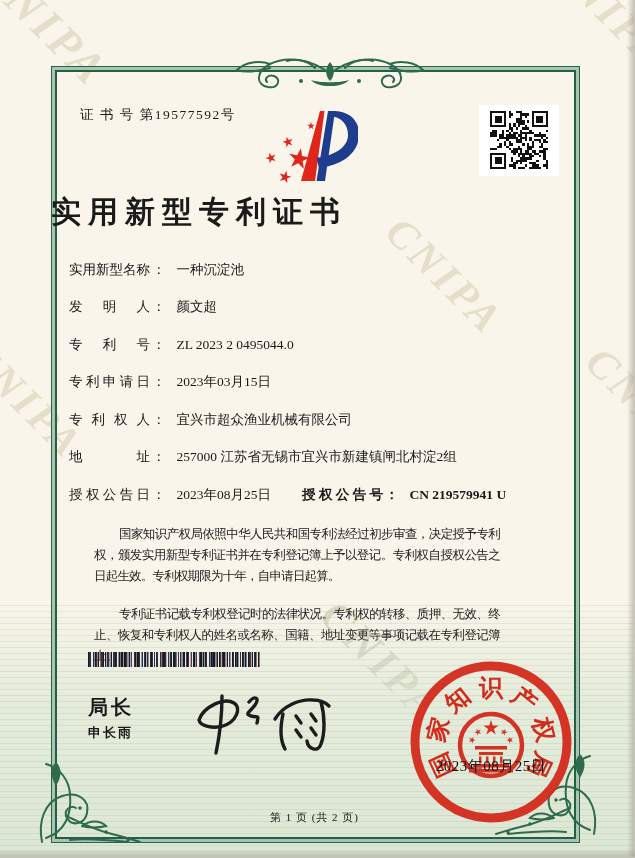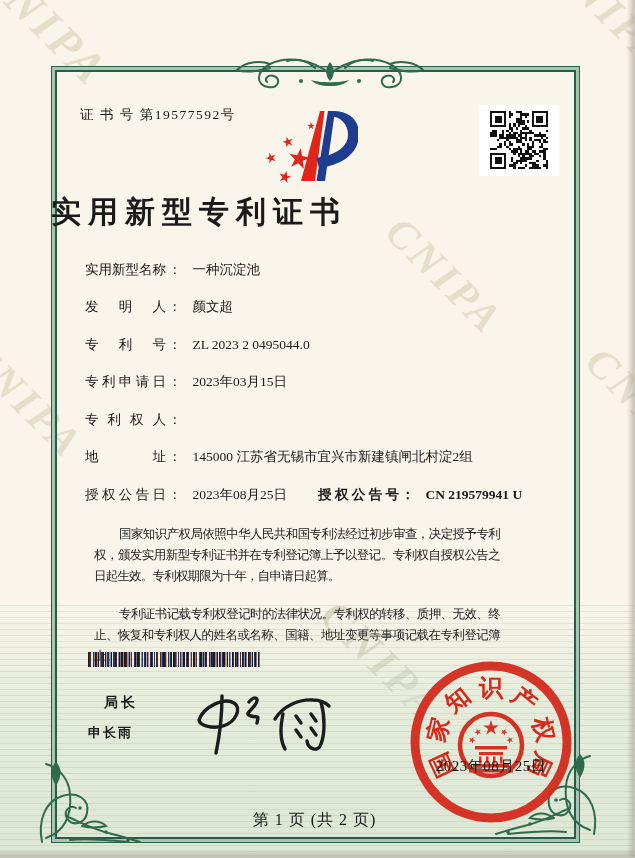--- a/index.html
+++ b/index.html
@@ -39,52 +39,52 @@
   .frame-mid{position:absolute;inset:0;border:3px solid #a9c4b1;}
   .frame-inner{position:absolute;inset:0;border:2px solid #235f44;}
 
   .content{position:absolute;inset:0;z-index:10;}
 
   .cert-no{position:absolute;left:80px;top:106px;font-size:13.5px;letter-spacing:1.5px;}
 
   .doc-title{position:absolute;left:51px;top:192px;width:441px;text-align:left;
     font-size:30px;font-weight:bold;letter-spacing:7px;}
 
-  .fields{position:absolute;left:85px;top:251px;width:450px;}
+  .fields{position:absolute;left:69px;top:251px;width:450px;}
   .f-row{height:37.5px;display:flex;align-items:center;position:relative;font-size:13.5px;}
   .f-label{display:inline-block;width:81px;text-align:justify;text-align-last:justify;flex:none;}
   .f-colon{flex:none;margin-left:2px;}
   .f-value{margin-left:11px;white-space:nowrap;}
   .pair-b{position:absolute;left:233px;display:flex;align-items:center;font-weight:bold;}
 
   .paras{position:absolute;left:78px;top:508px;width:438px;
     font-size:12.5px;line-height:21.2px;letter-spacing:-0.8px;text-align:justify;color:#222;}
   .paras p{margin:16px;text-indent:2em;}
 
   .barcode{position:absolute;left:88px;top:652px;z-index:11;}
 
   .signer-title{position:absolute;left:88px;top:694px;
     font-family:"Liberation Sans","DejaVu Sans",sans-serif;font-weight:600;
-    font-size:14px;letter-spacing:3px;z-index:11;margin-left:16px;}
+    font-size:20px;letter-spacing:3px;z-index:11;}
   .signer-name{position:absolute;left:88px;top:724px;
     font-family:"Liberation Sans","DejaVu Sans",sans-serif;font-weight:600;
     font-size:13px;letter-spacing:2px;z-index:11;}
   .signature{position:absolute;left:193px;top:676px;z-index:11;}
 
   .qr-patch{position:absolute;left:479px;top:105px;width:80px;height:71px;background:#fff;z-index:10;}
   .qr-patch svg{position:absolute;left:11px;top:6px;}
 
   .logo{position:absolute;left:258px;top:101px;z-index:10;}
 
   .seal{position:absolute;left:400px;top:650px;z-index:12;}
   .seal-date{position:absolute;left:402px;top:757px;width:178px;text-align:center;
     font-size:15px;color:#121212;z-index:13;letter-spacing:0.5px;}
 
   .page-footer{position:absolute;left:51px;top:810px;width:527px;text-align:center;
-    font-size:16px;z-index:11;letter-spacing:1px;}
+    font-size:11px;z-index:11;letter-spacing:1px;}
 
   .flourish{position:absolute;left:215px;top:50px;z-index:5;}
   .corner-orn{position:absolute;z-index:5;}
   .corner-bl{left:36px;top:756px;}
   .corner-br{left:492px;top:748px;transform:scaleX(-1);}
 </style>
 </head>
 <body>
 
 <div class="paper">
@@ -418,25 +418,26 @@
           <span class="f-value">ZL 2023 2 0495044.0</span>
         </div>
       <div class="f-row">
           <span class="f-label">专利申请日</span>
           <span class="f-colon">：</span>
           <span class="f-value">2023年03月15日</span>
         </div>
       <div class="f-row">
           <span class="f-label">专利权人</span>
           <span class="f-colon">：</span>
+          <span class="f-value">宜兴市超众渔业机械有限公司</span>
         </div>
       <div class="f-row">
           <span class="f-label">地址</span>
           <span class="f-colon">：</span>
-          <span class="f-value">145000 江苏省无锡市宜兴市新建镇闸北村淀2组</span>
+          <span class="f-value">257000 江苏省无锡市宜兴市新建镇闸北村淀2组</span>
         </div>
       <div class="f-row">
         <span class="f-label">授权公告日</span>
           <span class="f-colon">：</span>
           <span class="f-value">2023年08月25日</span>
         <span class="pair-b">
             <span class="f-label">授权公告号</span>
             <span class="f-colon">：</span>
             <span class="f-value">CN 219579941 U</span>
           </span>

